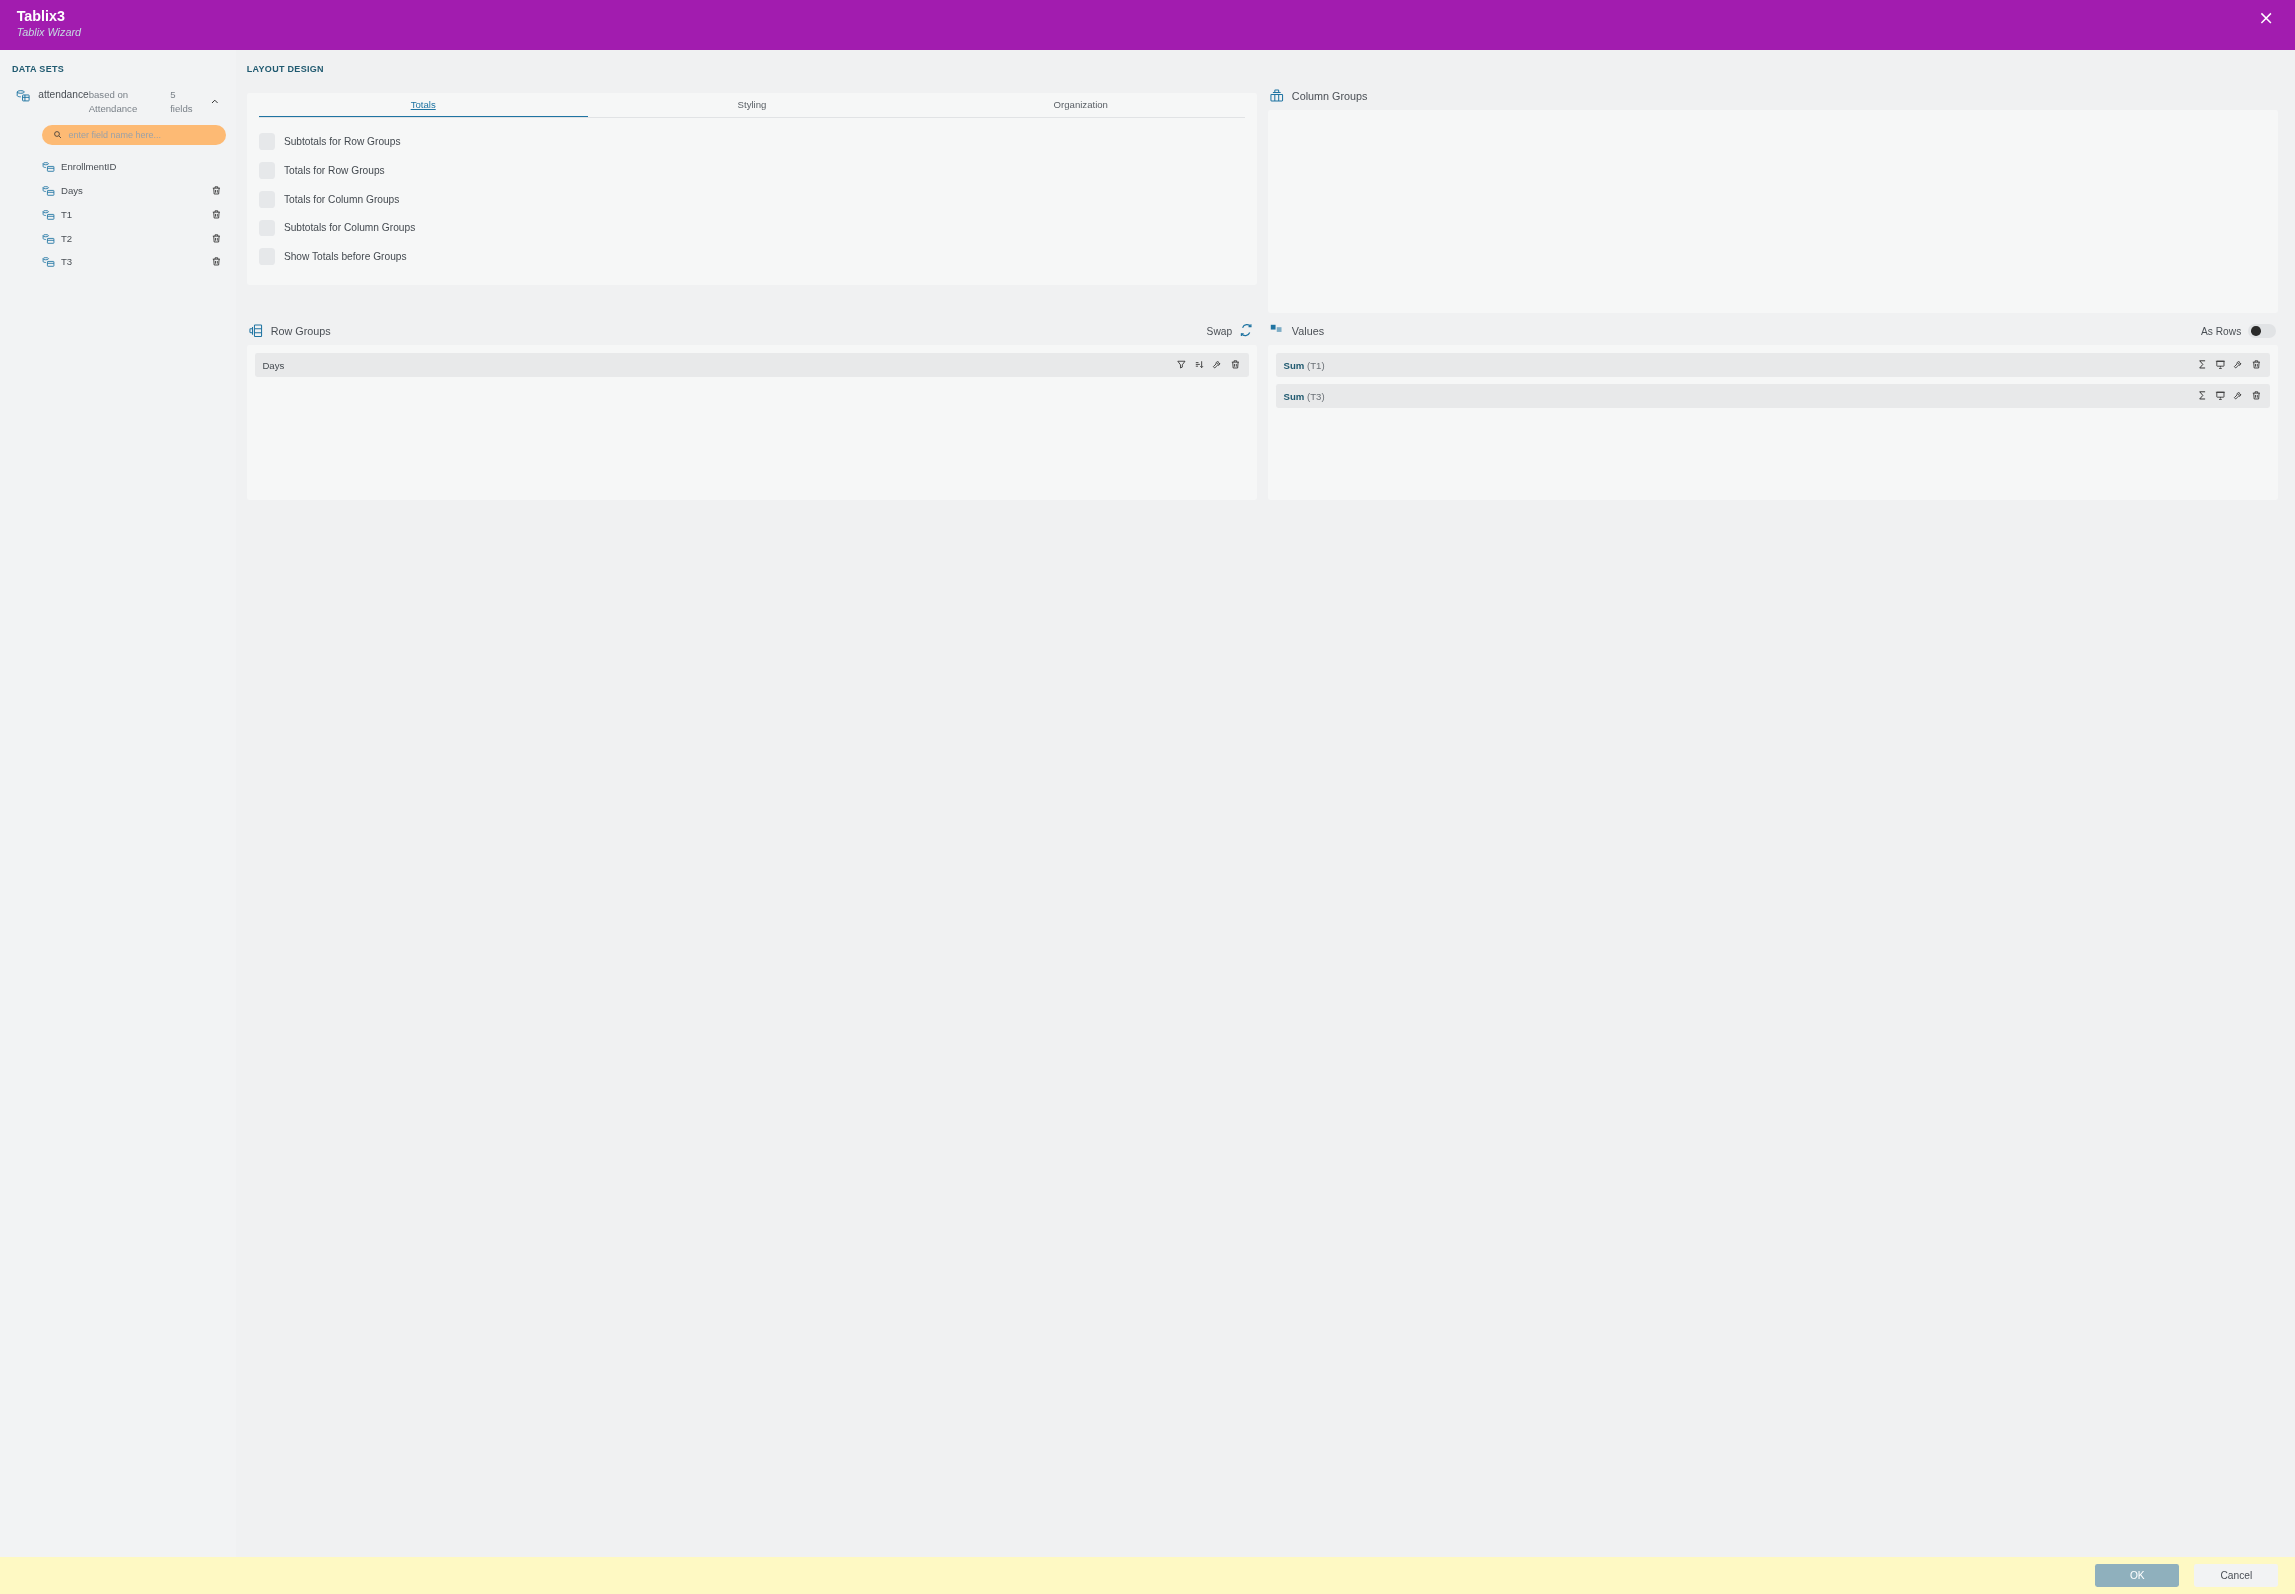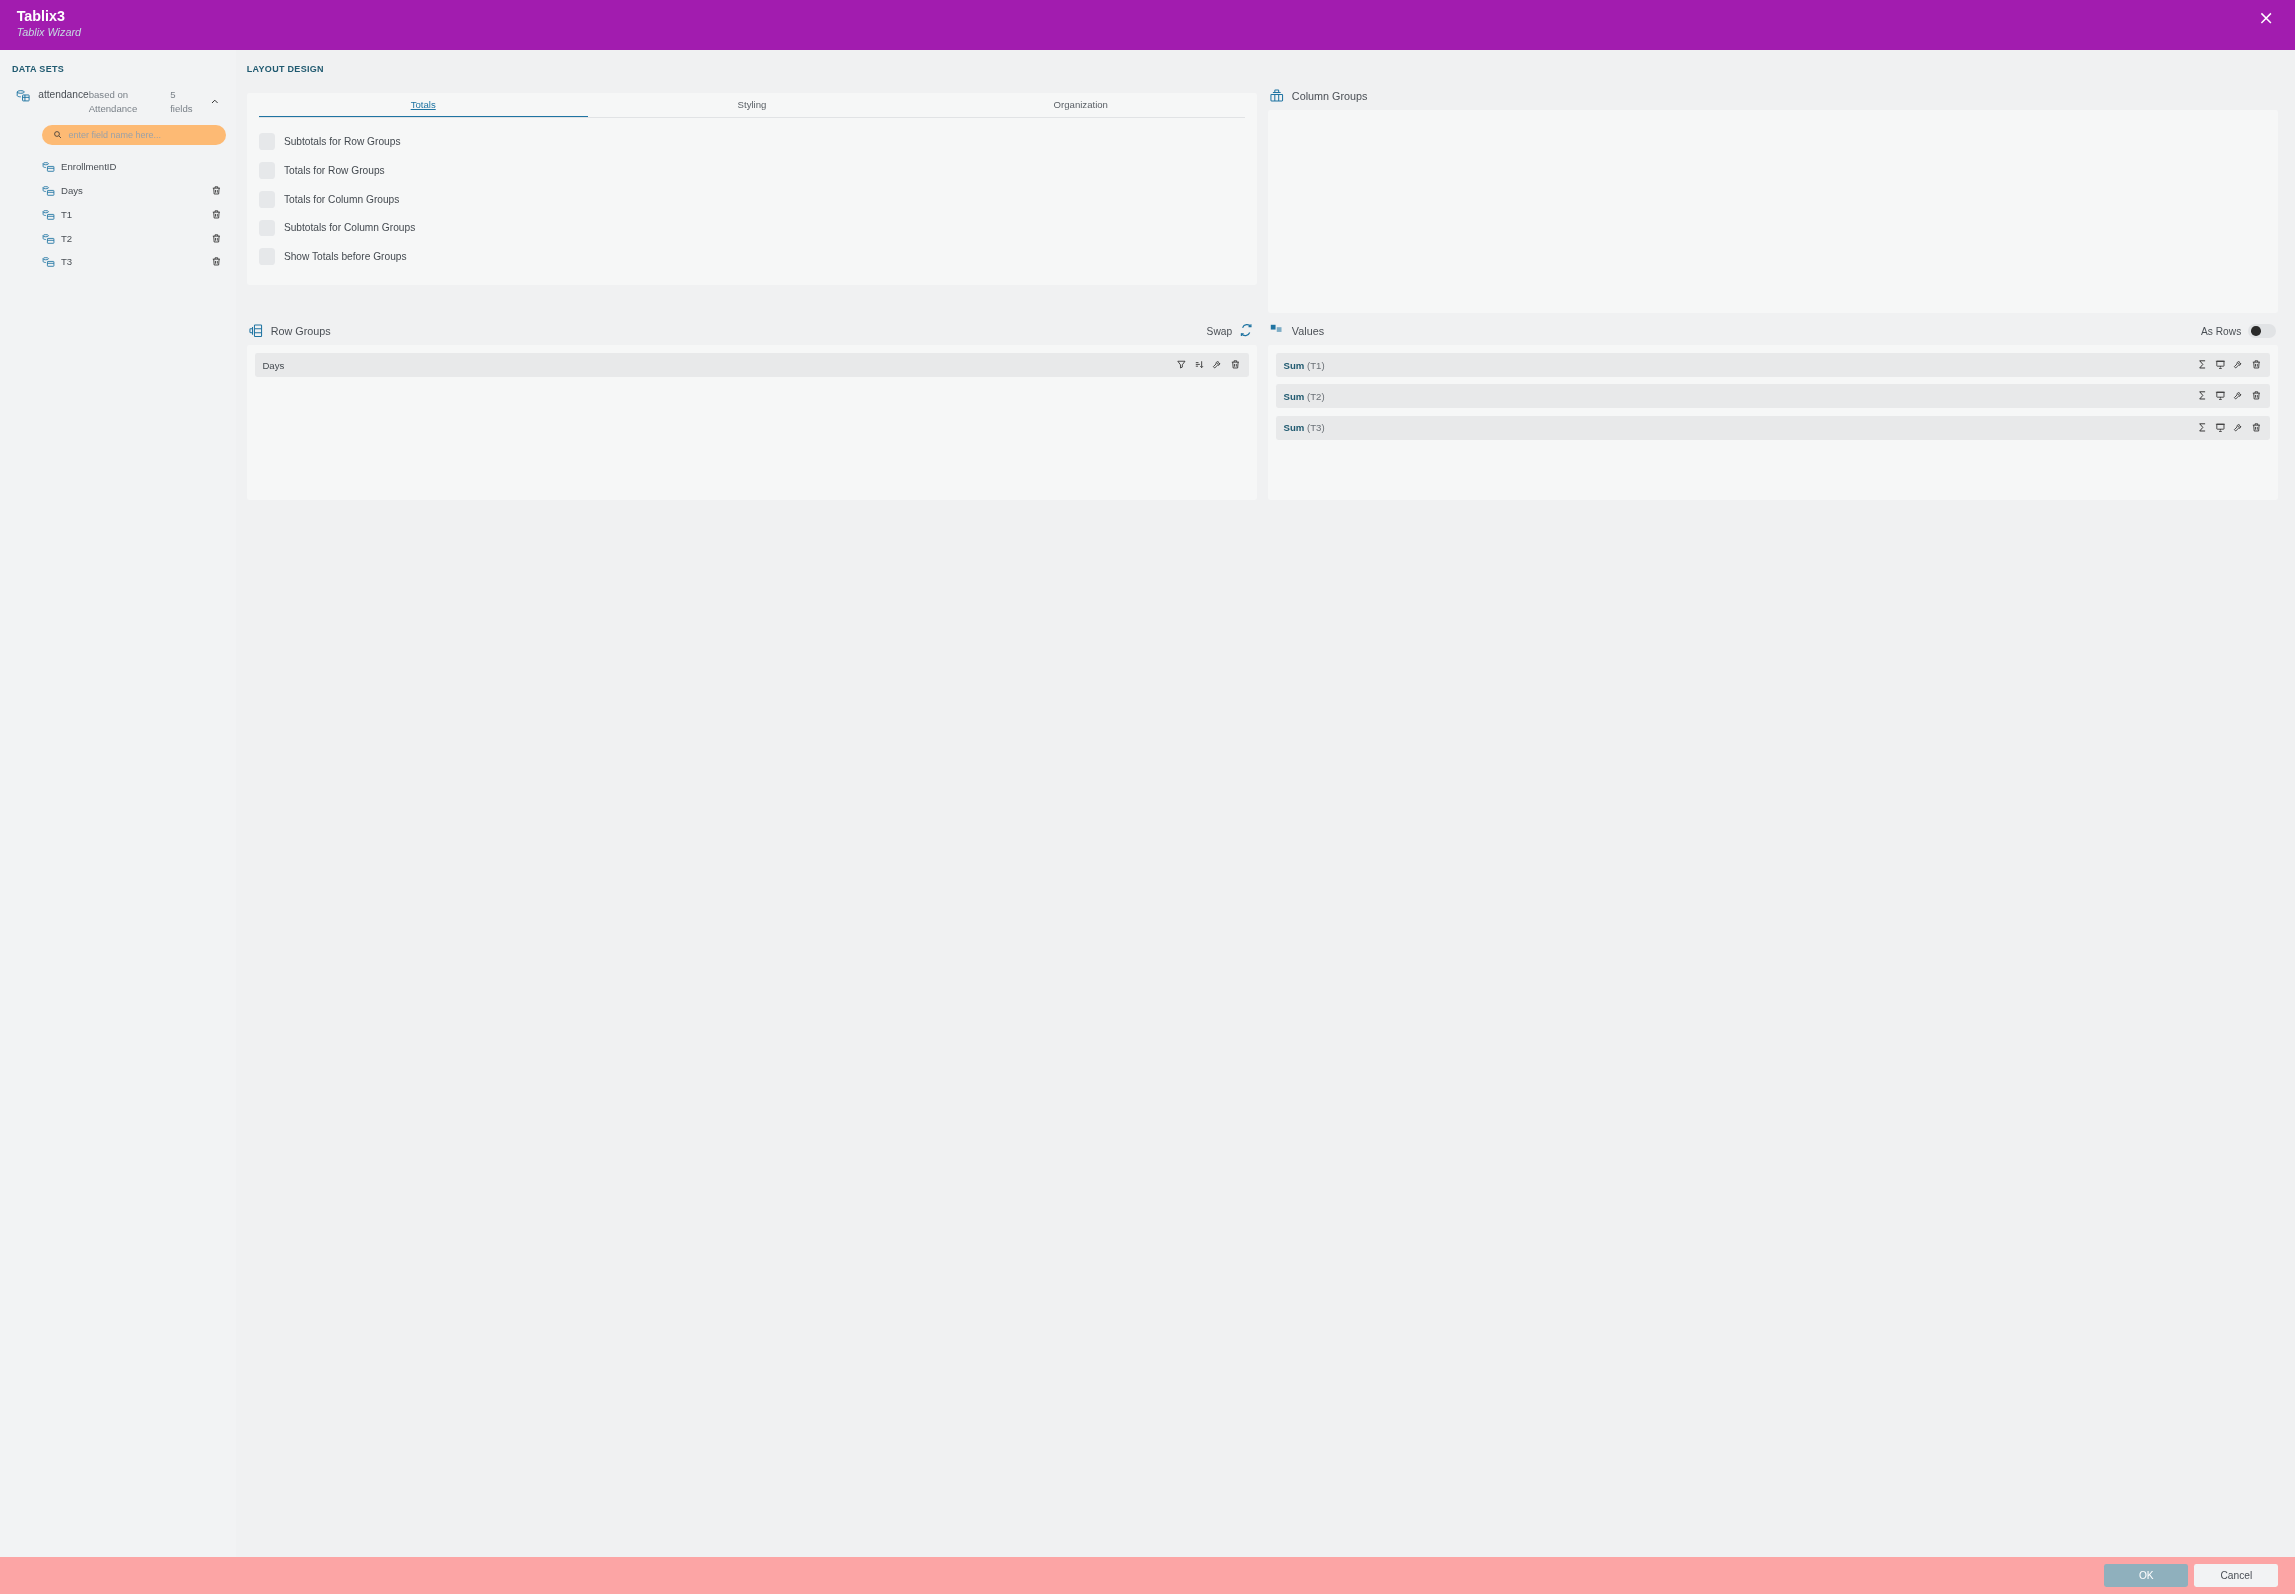--- a/index.html
+++ b/index.html
@@ -53,21 +53,21 @@
   .panel-rowgroups .panel-body, .panel-values .panel-body { padding: 8.4px; display: flex; flex-direction: column; gap: 7.2px; min-height: 155px; }
   .chip { background: #e8e9ea; border-radius: 2.4px; padding: 6px 7.2px; display: flex; align-items: center; gap: 6px; }
   .chip-label { flex: 1; font-size: 9.6px; color: #444a50; }
   .chip-label .agg { color: #205a70; font-weight: 600; }
   .chip-label .arg { color: #6a7076; }
   .chip .ic { width: 12px; height: 12px; cursor: pointer; color: #262626; }
   
   .toggle { width: 27.5px; height: 14.3px; background: #e1e3e5; border-radius: 597px; position: relative; cursor: pointer; }
   .toggle .knob { position: absolute; top: 2.4px; left: 3px; width: 9.6px; height: 9.6px; background: #2b2b2b; border-radius: 50%; }
   
-  .footer { background: #fca5a5; padding: 7.2px 16.7px; display: flex; justify-content: flex-end; gap: 6px; }
+  .footer { background: #fef9c3; padding: 7.2px 16.7px; display: flex; justify-content: flex-end; gap: 15px; }
   .btn { min-width: 84px; text-align: center; padding: 6px 12px; border-radius: 2.4px; font-size: 10.2px; cursor: pointer; border: none; }
   .btn-primary { background: #8fb0bd; color: #fff; }
   .btn-secondary { background: #f2f3f4; color: #4a4f55; }
   
   svg { display: block; }
   .ph-icon { width: 15.5px; height: 15.5px; flex-shrink:0; }
   .filter-ico { color:#1f74a2; }
 </style>
 </head>
 <body>
@@ -336,44 +336,20 @@
                     <path d="M14 6a4 4 0 0 0-5 5l-6 6 3 3 6-6a4 4 0 0 0 5-5l-3 3-2-2 3-3z"></path>
                   </svg>
                 </span>
               <span class="ic">
                   <svg viewBox="0 0 24 24" width="10.8" height="10.8" fill="none" stroke="#262626" stroke-width="1.8">
                     <path d="M4 7h16M9 7V4h6v3M6 7l1 13h10l1-13M10 11v6M14 11v6"></path>
                   </svg>
                 </span>
             </div>
             <div class="chip">
-              <div class="chip-label"><span class="agg">Sum</span> <span class="arg">(T2)</span></div>
-              <span class="ic">
-                  <svg viewBox="0 0 24 24" width="10.8" height="10.8" fill="none" stroke="#262626" stroke-width="2">
-                    <path d="M6 4h12M6 20h12M6 4l7 8-7 8"></path>
-                  </svg>
-                </span>
-              <span class="ic">
-                  <svg viewBox="0 0 24 24" width="10.8" height="10.8" fill="none" stroke="#262626" stroke-width="1.8">
-                    <rect x="4" y="5" width="16" height="11" rx="1"></rect>
-                    <path d="M2 5h20M12 16v3M9 21h6"></path>
-                  </svg>
-                </span>
-              <span class="ic">
-                  <svg viewBox="0 0 24 24" width="10.8" height="10.8" fill="none" stroke="#262626" stroke-width="1.8">
-                    <path d="M14 6a4 4 0 0 0-5 5l-6 6 3 3 6-6a4 4 0 0 0 5-5l-3 3-2-2 3-3z"></path>
-                  </svg>
-                </span>
-              <span class="ic">
-                  <svg viewBox="0 0 24 24" width="10.8" height="10.8" fill="none" stroke="#262626" stroke-width="1.8">
-                    <path d="M4 7h16M9 7V4h6v3M6 7l1 13h10l1-13M10 11v6M14 11v6"></path>
-                  </svg>
-                </span>
-            </div>
-            <div class="chip">
               <div class="chip-label"><span class="agg">Sum</span> <span class="arg">(T3)</span></div>
               <span class="ic">
                   <svg viewBox="0 0 24 24" width="10.8" height="10.8" fill="none" stroke="#262626" stroke-width="2">
                     <path d="M6 4h12M6 20h12M6 4l7 8-7 8"></path>
                   </svg>
                 </span>
               <span class="ic">
                   <svg viewBox="0 0 24 24" width="10.8" height="10.8" fill="none" stroke="#262626" stroke-width="1.8">
                     <rect x="4" y="5" width="16" height="11" rx="1"></rect>
                     <path d="M2 5h20M12 16v3M9 21h6"></path>

